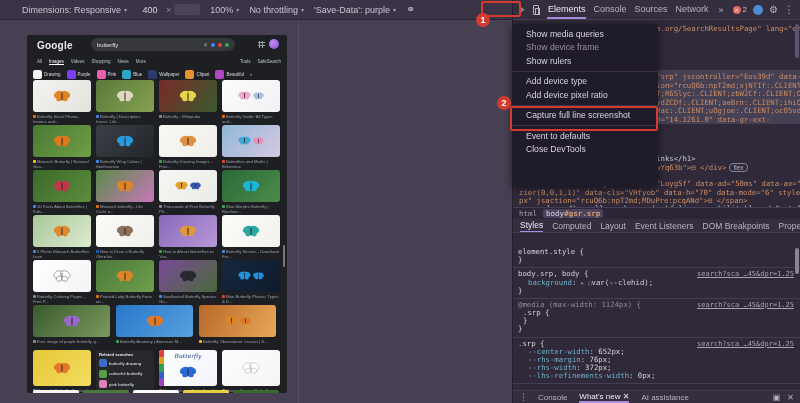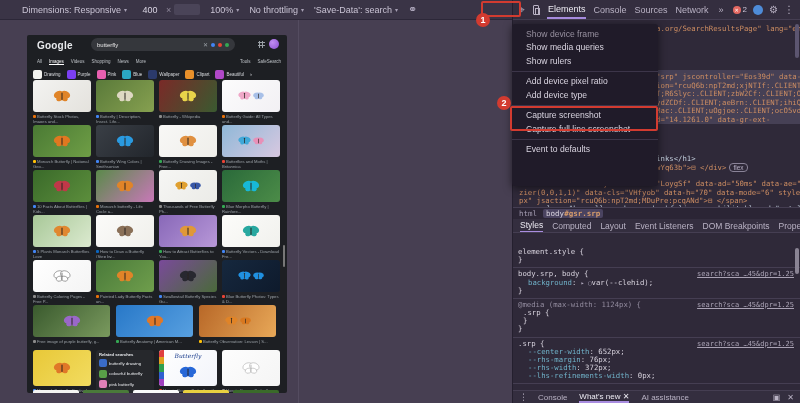--- a/index.html
+++ b/index.html
@@ -149,21 +149,21 @@
     </span>
     <span class="tl-item">
       <span>100%</span>
       <span class="caret">▾</span>
     </span>
     <span class="tl-item">
       <span>No throttling</span>
       <span class="caret">▾</span>
     </span>
     <span class="tl-item">
-      <span>'Save-Data': search</span>
+      <span>'Save-Data': purple</span>
       <span class="caret">▾</span>
     </span>
     <span class="link-glyph">⚭</span>
   </div>
   <div id="emu-line"></div>
 
   <div id="frame">
     <div id="g-header">
       <span id="g-logo">Google</span>
       <span id="g-search">
@@ -569,21 +569,21 @@
         <div class="tile" style="left: 156px; top: 310px; width: 46px; height: 3px; background: rgb(232, 208, 64); border-radius: 2px 2px 0px 0px;"></div>
         <div class="tile" style="left: 206px; top: 310px; width: 46px; height: 3px; background: rgb(58, 106, 42); border-radius: 2px 2px 0px 0px;"></div>
       </div>
     <div id="g-scroll"></div>
   </div>
 
   <div id="devtools">
     <div id="dt-toolbar">
       <span class="dt-ico">⌖</span>
       <span class="dev-ico"></span>
-      <span id="dt-tabs" style="display:flex;gap:6px;align-items:center">
+      <span id="dt-tabs" style="display:flex;gap:6px;align-items:flex-start">
           <span class="dt-tab active">Elements</span>
           <span class="dt-tab">Console</span>
           <span class="dt-tab">Sources</span>
           <span class="dt-tab">Network</span>
         </span>
       <span class="dt-tab">»</span>
       <span id="dt-right">
         <span class="err-badge">
           <span class="err-dot">✕</span>
           <span>2</span>
@@ -678,31 +678,31 @@
           <span class="st-item">AI assistance</span>
         </span>
       <span class="right">
         <span>▣</span>
         <span>✕</span>
       </span>
     </div>
   </div>
 
   <div id="menu">
+      <div class="mi">Show media queries</div>
       <div class="mi dim">Show device frame</div>
-      <div class="mi">Show media queries</div>
       <div class="mi">Show rulers</div>
       <div class="msep"></div>
+      <div class="mi">Add device type</div>
       <div class="mi">Add device pixel ratio</div>
-      <div class="mi">Add device type</div>
       <div class="msep"></div>
-      <div class="mi">Capture screenshot</div>
       <div class="mi">Capture full line screenshot</div>
       <div class="msep"></div>
       <div class="mi">Event to defaults</div>
+      <div class="mi">Close DevTools</div>
     </div>
 
   <div class="red-box" style="left:481px;top:1px;width:40px;height:16px"></div>
   <div class="red-num" style="left:476px;top:13px">1</div>
   <div class="red-box" style="left:510px;top:106px;width:148px;height:25px"></div>
   <div class="red-num" style="left:497px;top:96px">2</div>
 
 </div>
 
 </body></html>

